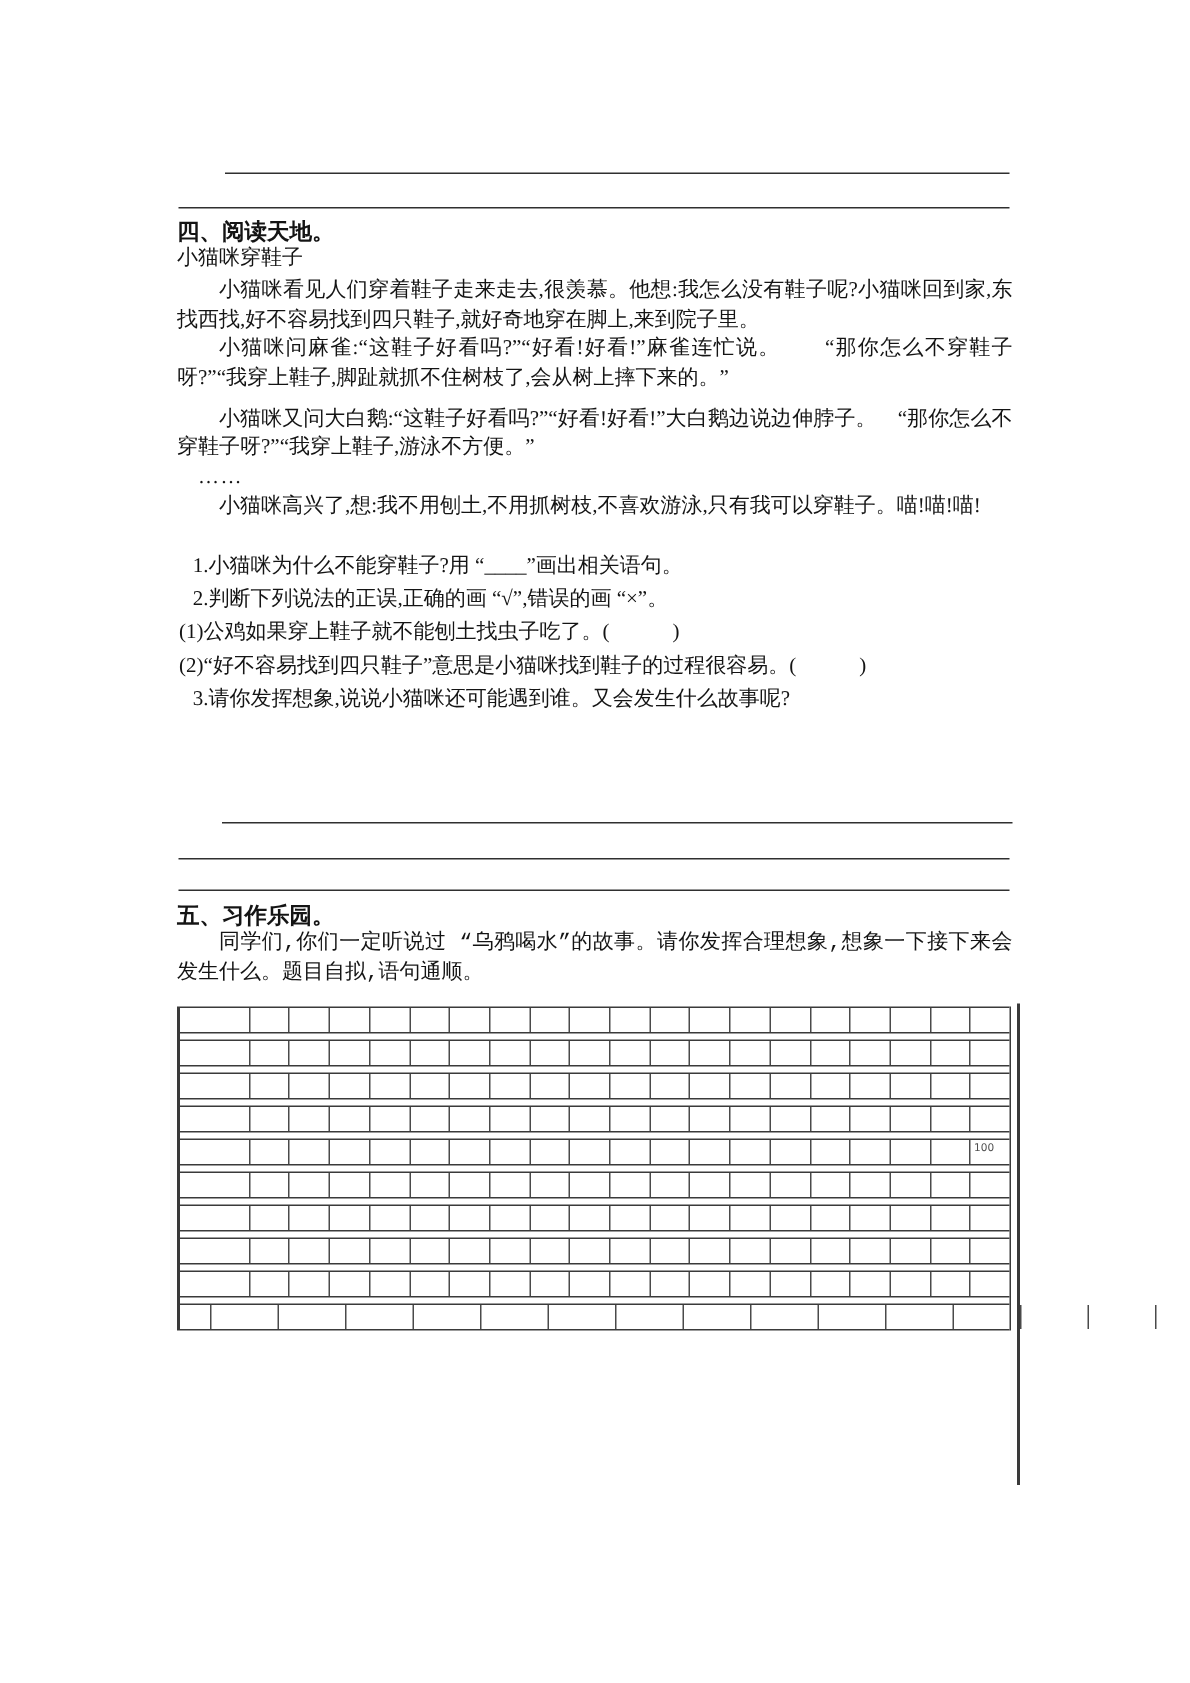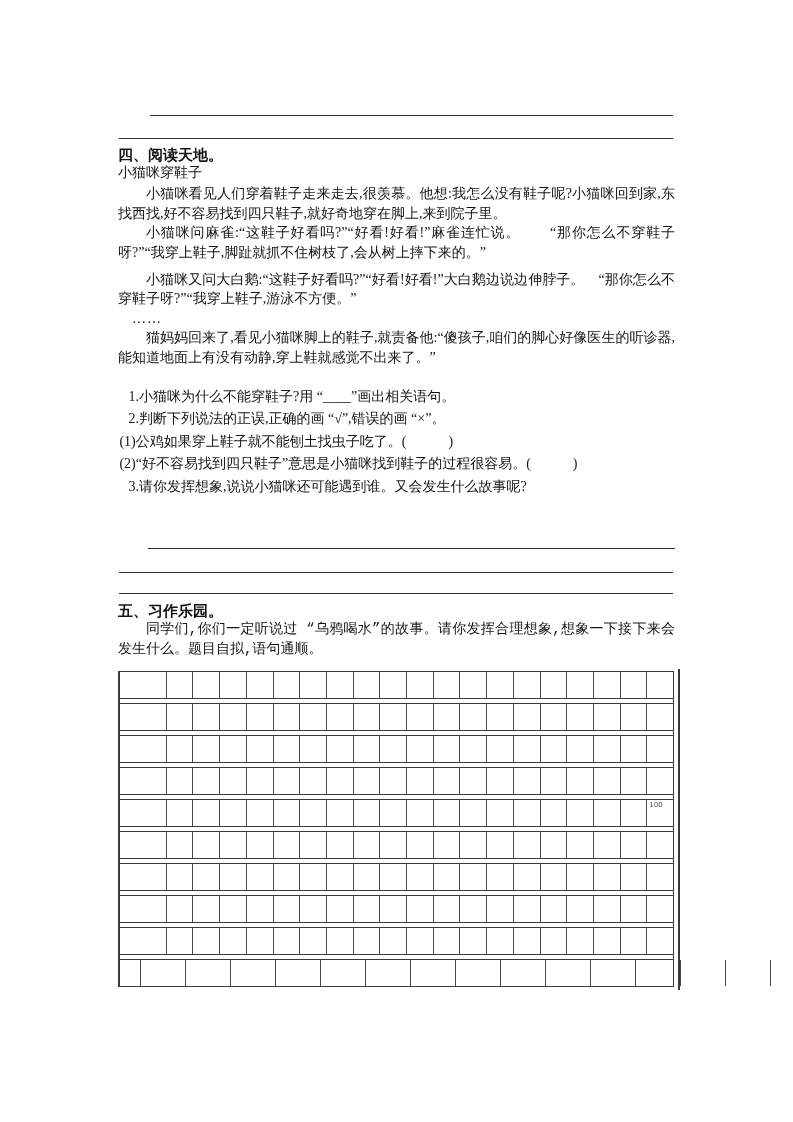--- a/index.html
+++ b/index.html
@@ -26,21 +26,21 @@
   #passage p.ellipsis{text-indent:1em;letter-spacing:1px;}
   #passage .q{margin:3px 0 0 0;text-indent:0.75em;}
   #passage .q.qfirst{margin-top:20px;}
   #passage .sub{margin:3px 0 0 0;text-indent:0.1em;}
 
   #instructions{position:absolute;left:118px;top:620px;width:557px;font-size:14px;line-height:19.8px;}
   #instructions p{margin:0;text-indent:2em;text-align:justify;font-family:Liberation Mono, monospace;}
 
   #grid{position:absolute;left:118px;top:671px;width:556px;box-sizing:border-box;
         border-left:2px solid #3a3a3a;border-right:1.5px solid #3a3a3a;}
-  .grow{box-sizing:border-box;height:28px;margin-bottom:4px;display:flex;
+  .grow{box-sizing:border-box;height:18px;margin-bottom:4px;display:flex;
         border-top:1.3px solid #3a3a3a;border-bottom:1.3px solid #3a3a3a;padding-left:20px;}
   .grow:last-child{margin-bottom:0;gap:44px;}
   .gcell{flex:1 1 0;border-right:1px solid #4a4a4a;position:relative;}
   .gcell:last-child{border-right:none;}
   .gmark{position:absolute;top:1px;left:2px;font-size:7px;line-height:8px;color:#4f4f4f;
          font-family:"DejaVu Sans",sans-serif;}
   #vline-right{position:absolute;left:678px;top:669px;width:2px;height:321px;background:#3a3a3a;}
 </style>
 </head>
 <body>
@@ -50,21 +50,21 @@
 
 <div class="sec-heading" id="sec4-heading">四、阅读天地。</div>
 
 <div id="passage">
   <div class="ptitle">小猫咪穿鞋子</div>
 
 <p>小猫咪看见人们穿着鞋子走来走去,很羡慕。他想:我怎么没有鞋子呢?小猫咪回到家,东找西找,好不容易找到四只鞋子,就好奇地穿在脚上,来到院子里。</p>
     <p>小猫咪问麻雀:“这鞋子好看吗?”“好看!好看!”麻雀连忙说。　　“那你怎么不穿鞋子呀?”“我穿上鞋子,脚趾就抓不住树枝了,会从树上摔下来的。”</p>
     <p class="sp4">小猫咪又问大白鹅:“这鞋子好看吗?”“好看!好看!”大白鹅边说边伸脖子。　“那你怎么不穿鞋子呀?”“我穿上鞋子,游泳不方便。”</p>
     <p class="ellipsis">……</p>
-    <p>猫妈妈回来了,看见小猫咪脚上的鞋子,就责备他:“傻孩子,咱们的脚心好像医生的听诊器,能知道地面上有没有动静,穿上鞋就感觉不出来了。”</p>
+    <p>小猫咪高兴了,想:我不用刨土,不用抓树枝,不喜欢游泳,只有我可以穿鞋子。喵!喵!喵!</p>
     <div class="q qfirst">1.小猫咪为什么不能穿鞋子?用 “____”画出相关语句。</div>
     <div class="q">2.判断下列说法的正误,正确的画 “√”,错误的画 “×”。</div>
     <div class="sub">(1)公鸡如果穿上鞋子就不能刨土找虫子吃了。(　　　)</div>
     <div class="sub">(2)“好不容易找到四只鞋子”意思是小猫咪找到鞋子的过程很容易。(　　　)</div>
     <div class="q">3.请你发挥想象,说说小猫咪还可能遇到谁。又会发生什么故事呢?</div>
   </div>
 
 <div class="hline" id="line-a1"></div>
 <div class="hline" id="line-a2"></div>
 <div class="hline" id="line-a3"></div>

